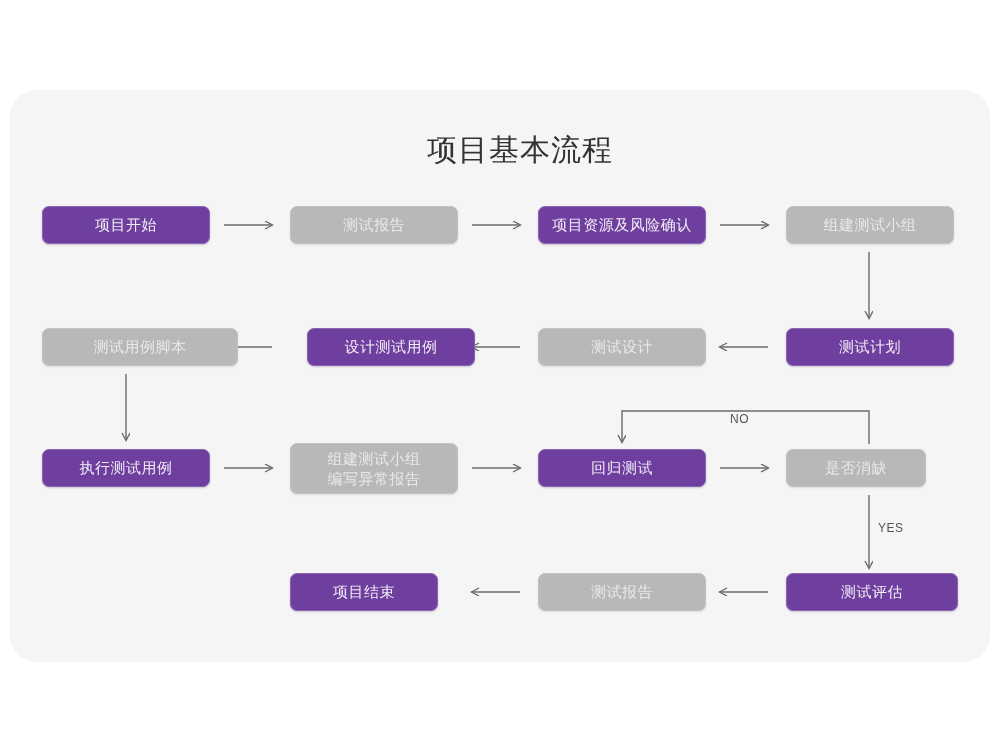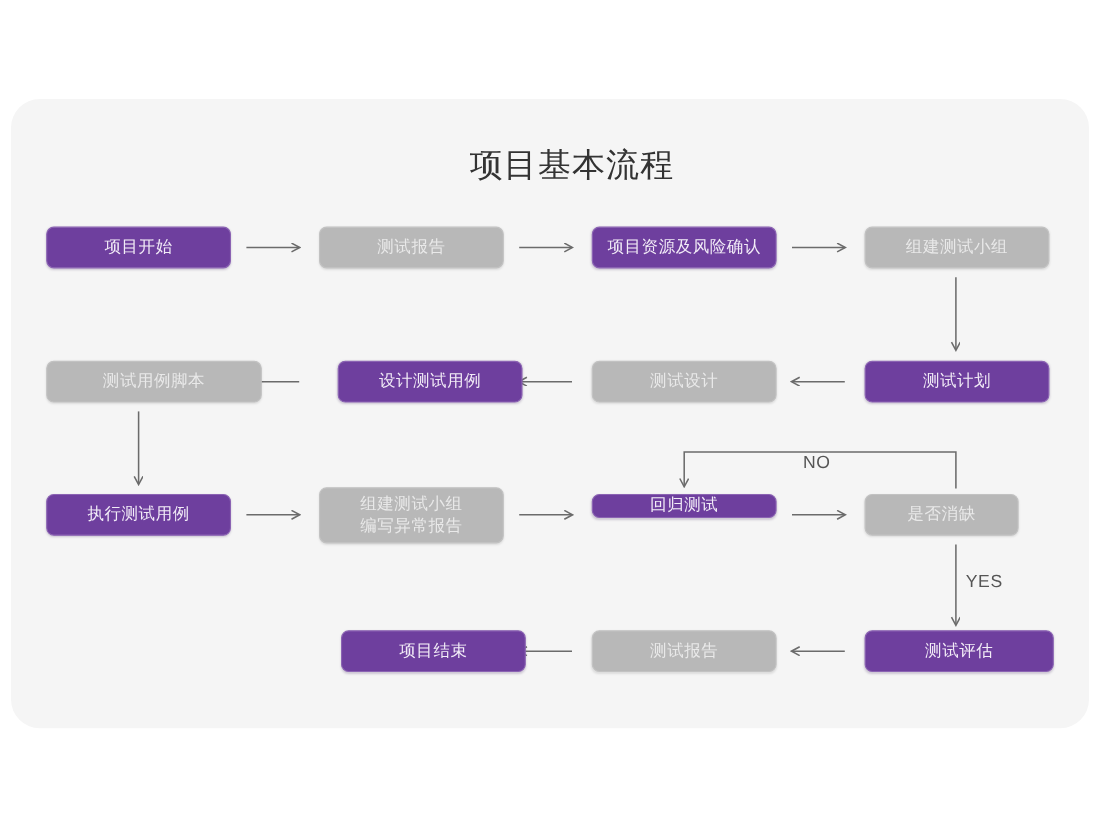--- a/index.html
+++ b/index.html
@@ -65,21 +65,21 @@
   }
 
   .conn {
     position: absolute;
     pointer-events: none;
   }
   .conn svg { display: block; overflow: visible; }
 
   .edge-label {
     position: absolute;
-    font-size: 16px;
+    font-size: 12px;
     color: #555555;
     letter-spacing: 0.5px;
   }
 </style>
 </head>
 <body>
 
 <div class="card"></div>
 
 <div class="title">项目基本流程</div>
@@ -128,18 +128,18 @@
 <div class="node gray" style="left:786px;top:206px;width:168px;height:38px;">组建测试小组</div>
 
 <div class="node gray" style="left:42px;top:328px;width:196px;height:38px;">测试用例脚本</div>
 <div class="node purple" style="left:290px;top:328px;width:168px;height:38px;margin-left:17px;">设计测试用例</div>
 <div class="node gray" style="left:538px;top:328px;width:168px;height:38px;">测试设计</div>
 <div class="node purple" style="left:786px;top:328px;width:168px;height:38px;">测试计划</div>
 
 <div class="node purple" style="left:42px;top:449px;width:168px;height:38px;">执行测试用例</div>
 <div class="node gray" style="left:290px;top:443px;width:168px;height:51px;">组建测试小组
 编写异常报告</div>
-<div class="node purple" style="left:538px;top:449px;width:168px;height:22px;">回归测试</div>
+<div class="node purple" style="left:538px;top:449px;width:168px;height:38px;">回归测试</div>
 <div class="node gray" style="left:786px;top:449px;width:140px;height:38px;">是否消缺</div>
 
-<div class="node purple" style="left:290px;top:573px;width:168px;height:38px;margin-left:20px;">项目结束</div>
+<div class="node purple" style="left:290px;top:573px;width:148px;height:38px;">项目结束</div>
 <div class="node gray" style="left:538px;top:573px;width:168px;height:38px;">测试报告</div>
 <div class="node purple" style="left:786px;top:573px;width:172px;height:38px;">测试评估</div>
 
 </body></html>

